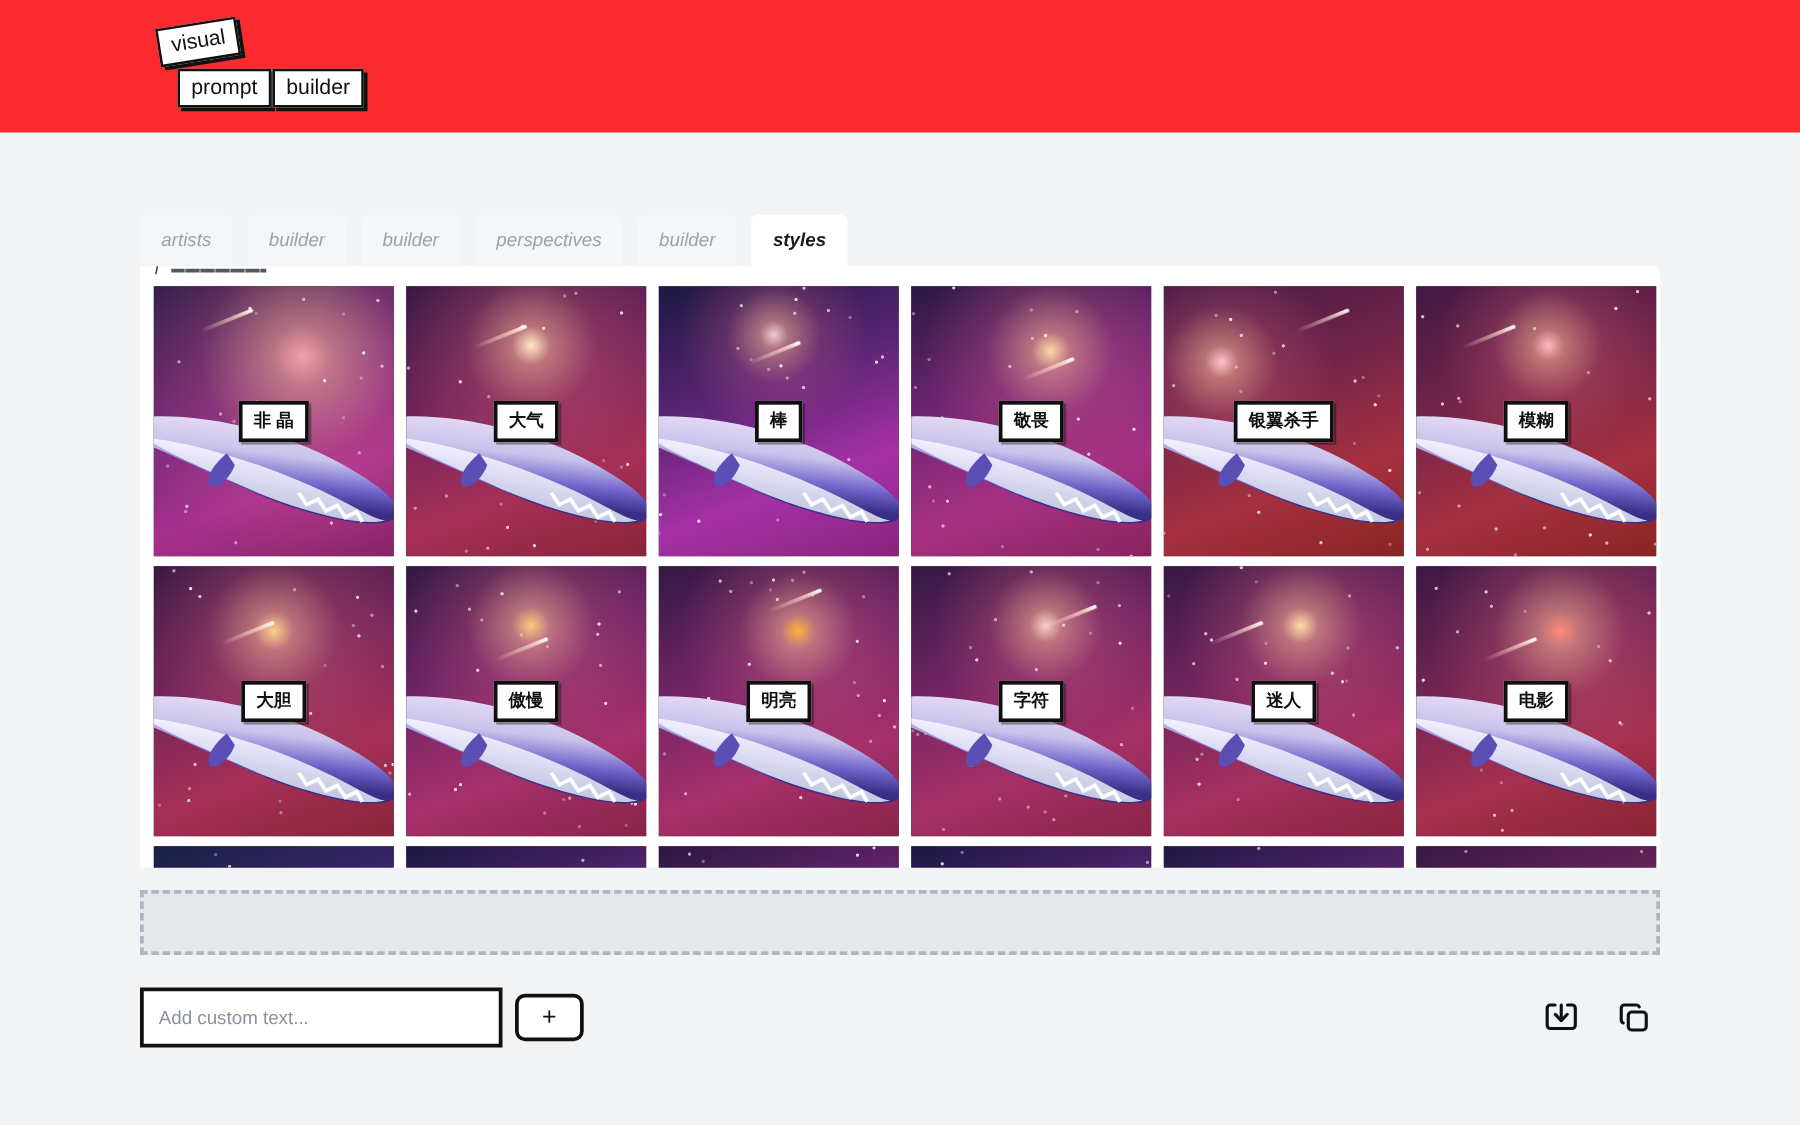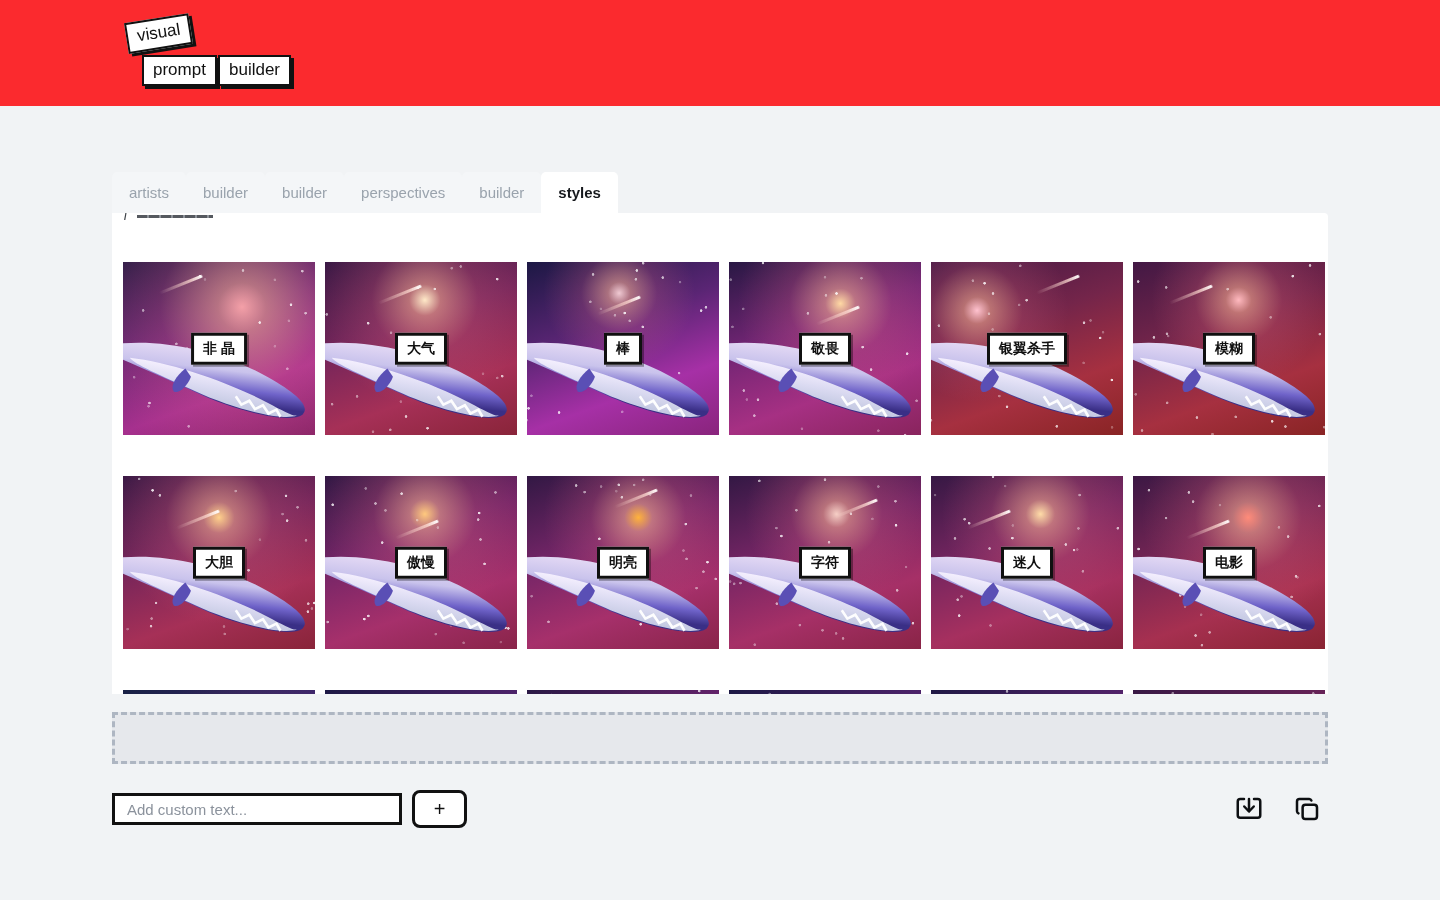--- a/index.html
+++ b/index.html
@@ -56,22 +56,23 @@
     cursor: pointer;
     white-space: nowrap;
   }
 
   
   .main {
     padding: 66px 112px 0 112px;
   }
   .tabs {
     display: flex;
-    gap: 0;
+    gap: 12px;
     align-items: flex-end;
+    font-style: italic;
   }
   .tab {
     background: #f4f6f8;
     color: #9aa3ad;
     font-size: 15px;
     padding: 12px 17px 11px 17px;
     border-radius: 5px 5px 0 0;
     cursor: pointer;
     line-height: 1.2;
     user-select: none;
@@ -112,24 +113,23 @@
   }
 
   .tile-grid {
     display: grid;
     grid-template-columns: repeat(6, 192px);
     gap: 8px 10px;
     padding: 0 1px;
   }
   .tile {
     position: relative;
-    height: 173px;
+    height: 216px;
     overflow: hidden;
     background: #2a1030;
-    margin-top: 33px;
   }
   .tile .sky {
     position: absolute; inset: 0;
   }
   .tile .label {
     position: absolute;
     background: #ffffff;
     border: 3px solid #101010;
     color: #101010;
     font-size: 14px;
@@ -184,21 +184,21 @@
   }
   .prompt-foot {
     display: flex;
     align-items: center;
     justify-content: space-between;
     margin-top: 26px;
   }
   .foot-left { display: flex; align-items: center; gap: 10px; }
   .custom-input {
     width: 290px;
-    height: 32px;
+    height: 48px;
     border: 3px solid #111111;
     border-radius: 0;
     background: #ffffff;
     font-size: 15px;
     color: #16191d;
     padding: 0 12px;
     outline: none;
     font-family: "Liberation Sans", sans-serif;
   }
   .custom-input::placeholder { color: #8b929c; }

